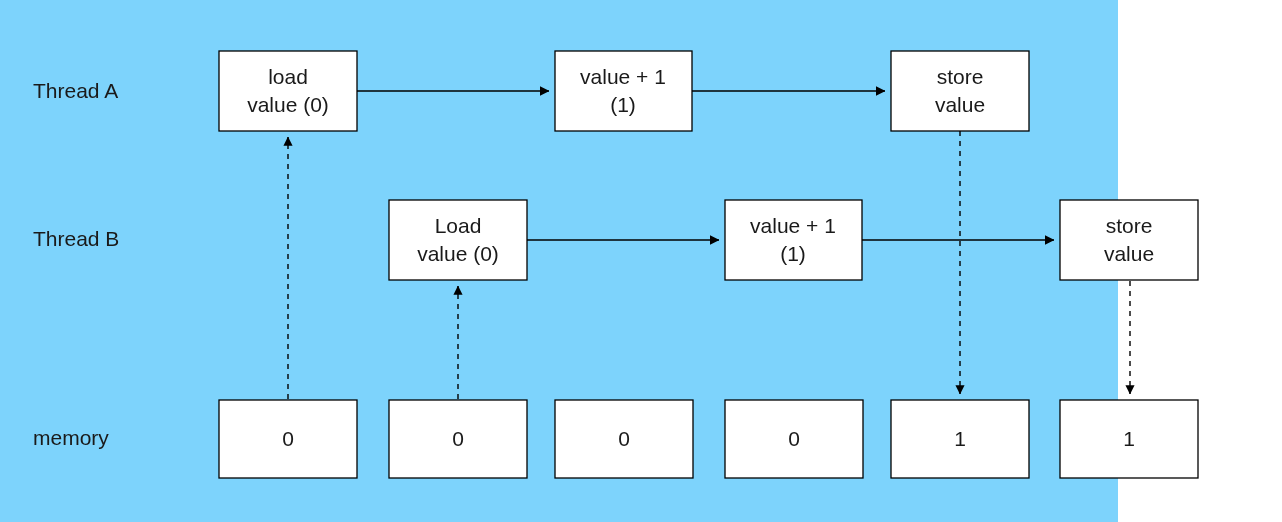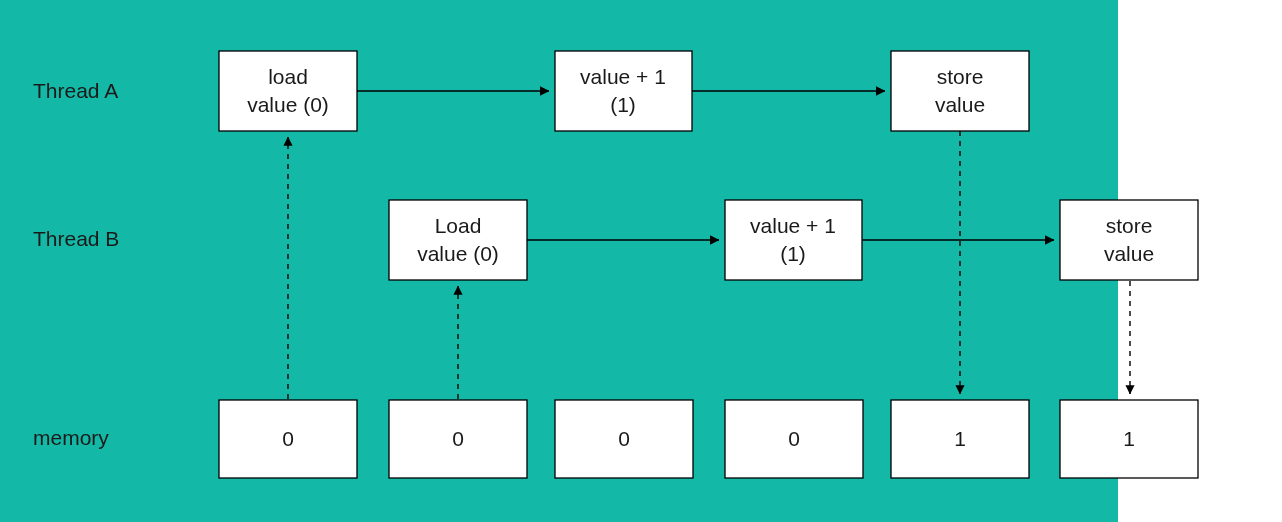--- a/index.html
+++ b/index.html
@@ -10,21 +10,21 @@
   body {
     width: 1282px;
     height: 522px;
     font-family: "Liberation Sans", sans-serif;
     overflow: hidden;
   }
   #diagram-root {
     position: relative;
     width: 1118px;
     height: 522px;
-    background: #14b8a6;
+    background: #7dd3fc;
   }
   svg.diagram {
     display: block;
     width: 1282px;
     height: 522px;
   }
   .node-box {
     fill: #ffffff;
     stroke: #000000;
     stroke-width: 1.3;

